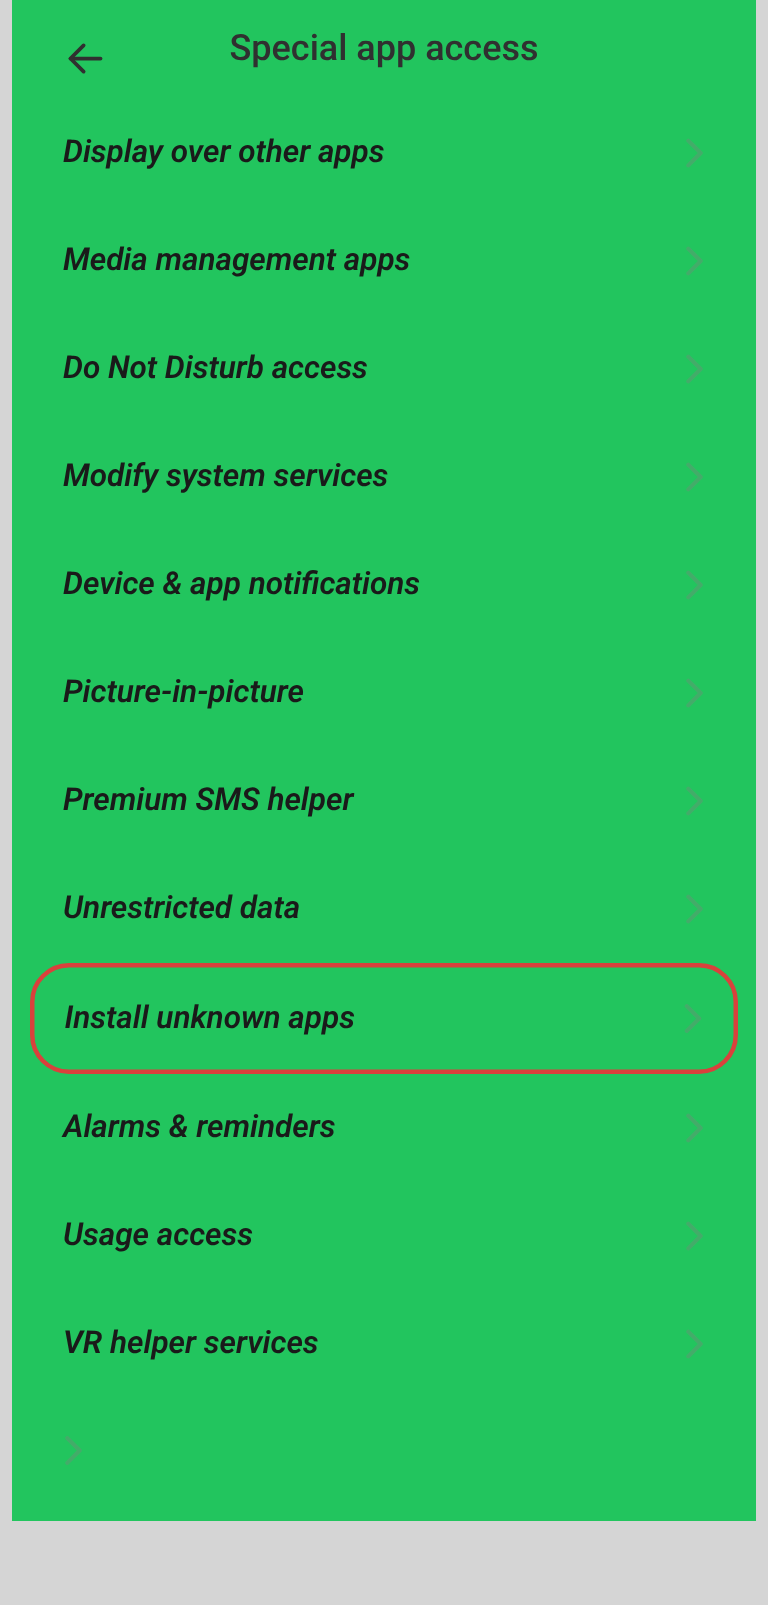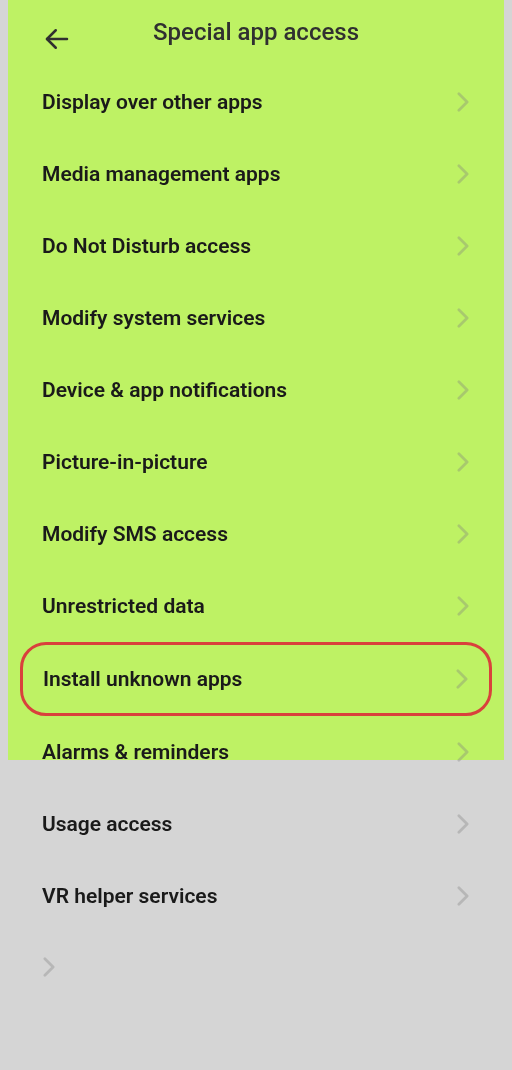--- a/index.html
+++ b/index.html
@@ -8,23 +8,23 @@
       box-sizing: border-box;
     }
     body {
       font-family: -apple-system, BlinkMacSystemFont, 'Segoe UI', Roboto, Helvetica, Arial, sans-serif;
       background: #d5d5d5;
       width: 512px;
       height: 1070px;
       overflow: hidden;
     }
     .screen {
-      background: #bef264;
+      background: #22c55e;
       margin: 0 8px;
-      height: 760px;
+      height: 1014px;
       position: relative;
     }
     .header {
       display: flex;
       align-items: center;
       padding: 18px 20px 20px 20px;
       position: relative;
     }
     .back-icon {
       position: absolute;
@@ -43,20 +43,21 @@
     }
     .list {
       padding: 0 0;
     }
     .list-item {
       display: flex;
       align-items: center;
       justify-content: space-between;
       padding: 24px 34px 24px 34px;
       position: relative;
+      font-style: italic;
     }
     .list-item.highlighted {
       border: 3px solid #d9413c;
       border-radius: 26px;
       margin: 0 12px;
       padding: 22px 20px 22px 20px;
     }
     .item-label {
       font-size: 21px;
       font-weight: 600;
@@ -125,21 +126,21 @@
       </div>
       <div class="list-item">
         <span class="item-label">Picture-in-picture</span>
         <span class="chevron">
           <svg width="14" height="22" viewBox="0 0 10 16" fill="none" stroke="#808080" stroke-width="2" stroke-linecap="round" stroke-linejoin="round">
             <polyline points="2 2 8 8 2 14"></polyline>
           </svg>
         </span>
       </div>
       <div class="list-item">
-        <span class="item-label">Modify SMS access</span>
+        <span class="item-label">Premium SMS helper</span>
         <span class="chevron">
           <svg width="14" height="22" viewBox="0 0 10 16" fill="none" stroke="#808080" stroke-width="2" stroke-linecap="round" stroke-linejoin="round">
             <polyline points="2 2 8 8 2 14"></polyline>
           </svg>
         </span>
       </div>
       <div class="list-item">
         <span class="item-label">Unrestricted data</span>
         <span class="chevron">
           <svg width="14" height="22" viewBox="0 0 10 16" fill="none" stroke="#808080" stroke-width="2" stroke-linecap="round" stroke-linejoin="round">

